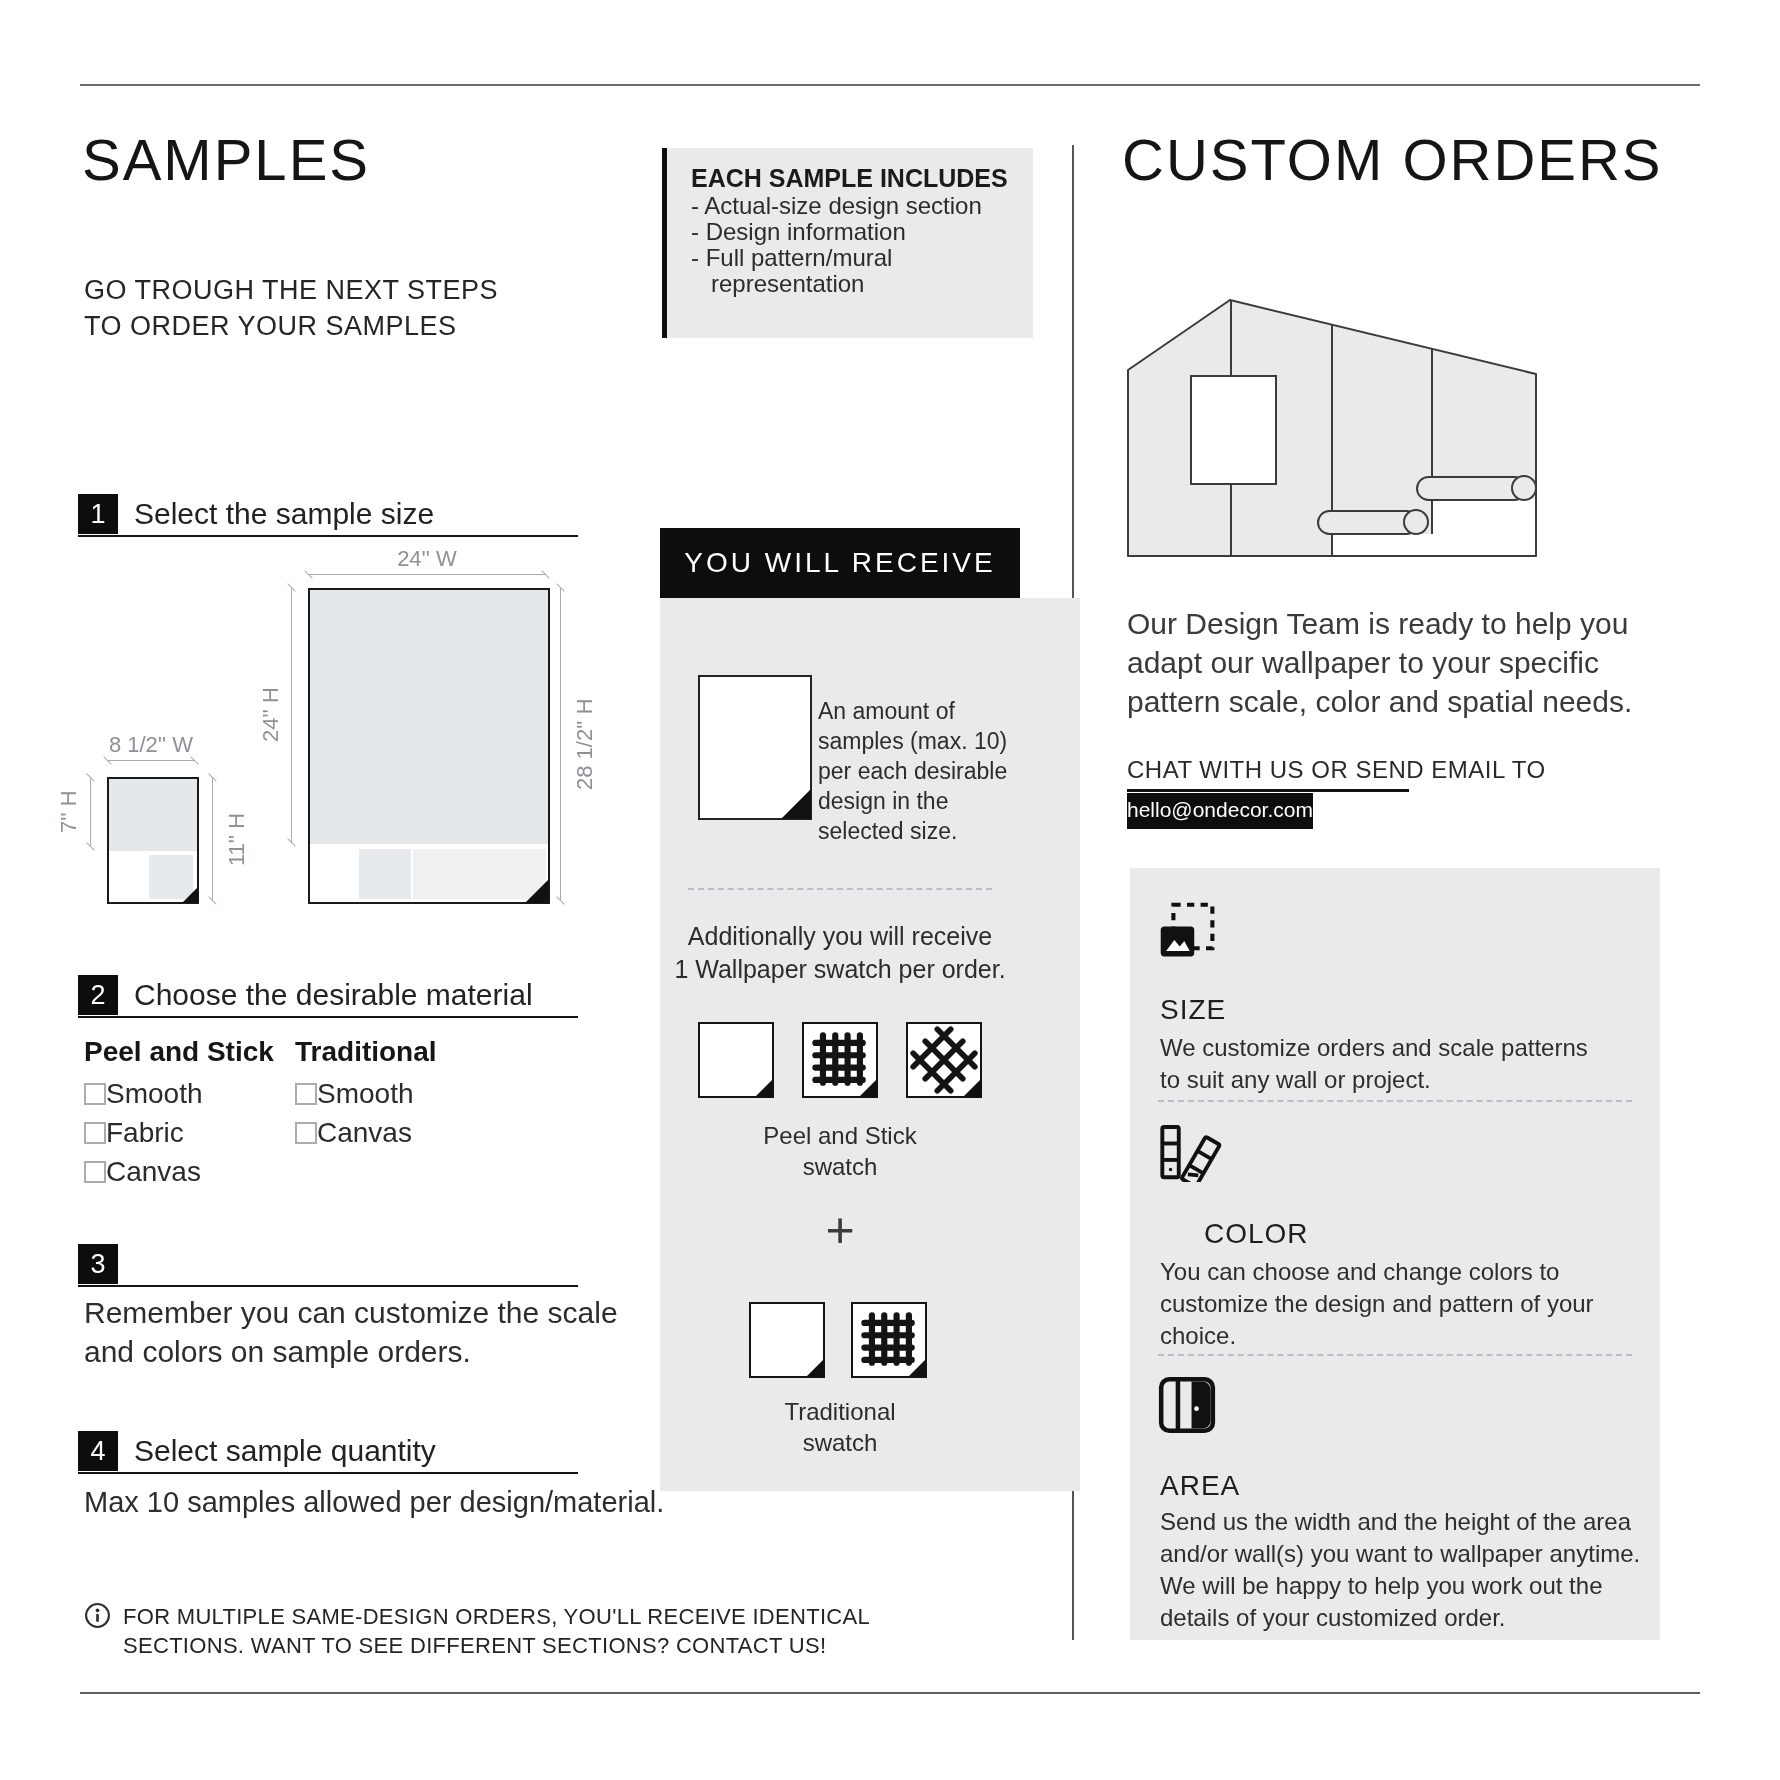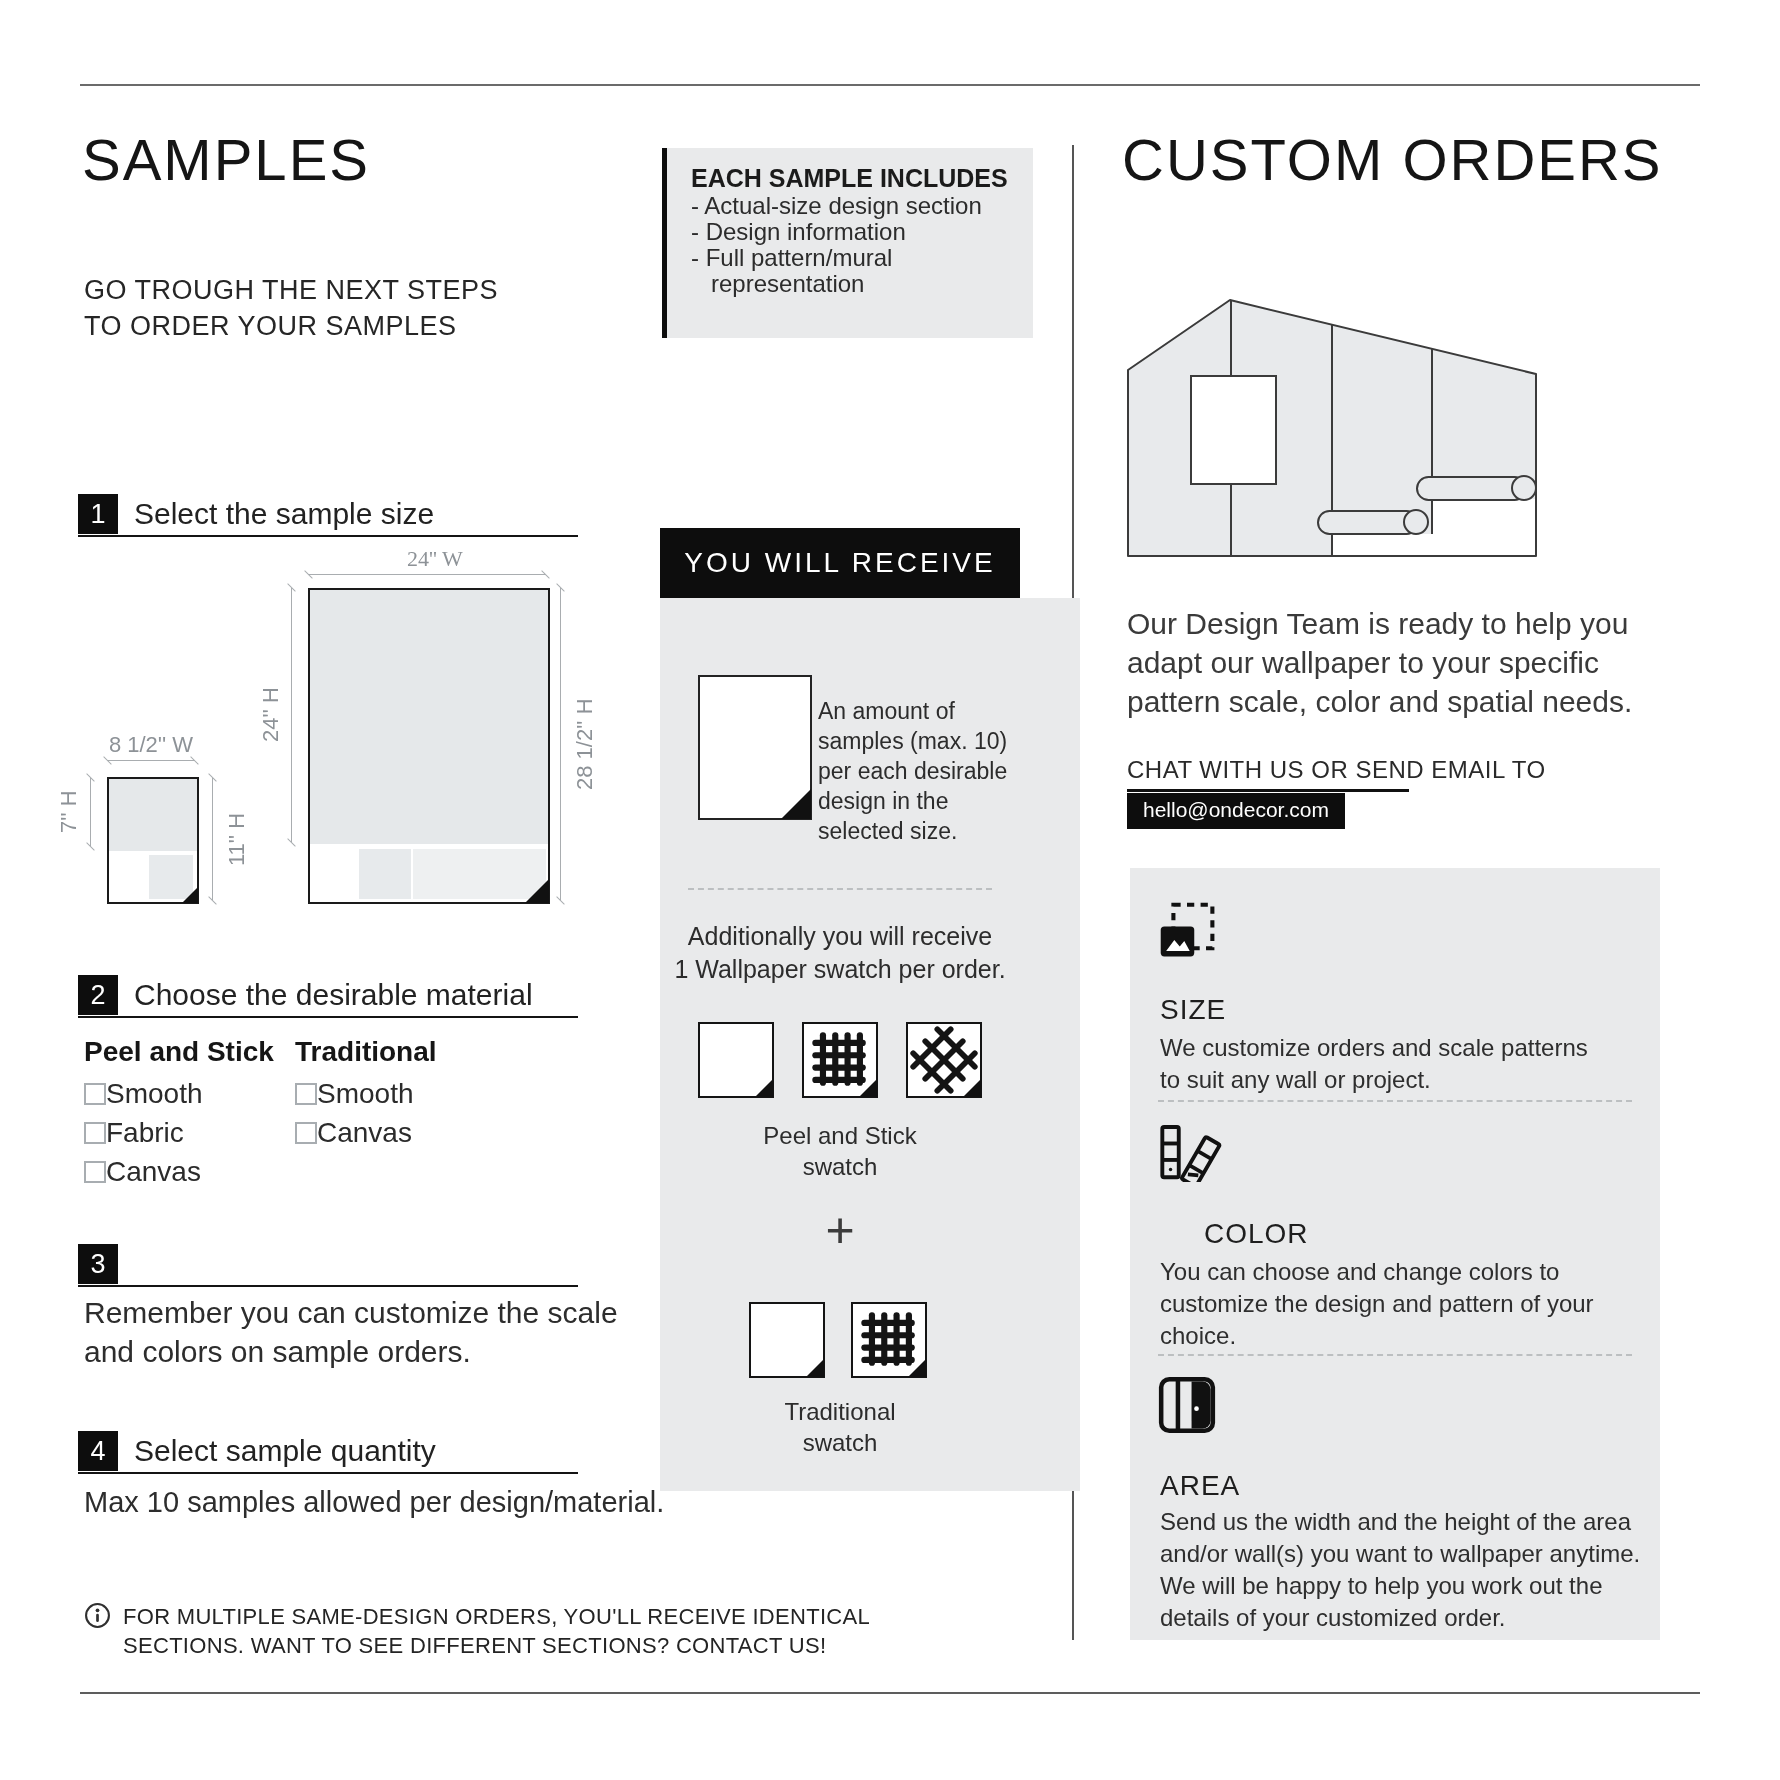--- a/index.html
+++ b/index.html
@@ -88,21 +88,21 @@
   #trad-label{position:absolute;left:0;top:798px;width:360px;text-align:center;
      font-size:24px;line-height:31px;color:#2c2c2c;}
 
   
   #custom-title{left:1122px;top:126px;font-size:58px;letter-spacing:2px;font-weight:500;color:#151515;}
   #house-svg{left:1100px;top:288px;}
   #custom-intro{left:1127px;top:604px;font-size:30px;line-height:39px;color:#3a3a3a;}
   #chat-label{left:1127px;top:756px;font-size:24px;letter-spacing:.5px;color:#2a2a2a;}
   #chat-rule{left:1127px;top:789px;width:282px;border-top:3px solid #111;}
   #email-badge{left:1127px;top:793px;background:#0d0d0d;color:#fff;font-size:21px;
-     padding:5px 16px 7px;display:inline-block;}
+     padding:5px 0 7px;display:inline-block;}
   #custom-panel{left:1130px;top:868px;width:530px;height:772px;background:#e9eaeb;}
   .feat-icon{position:absolute;left:28px;}
   .feat-name{position:absolute;left:30px;font-size:28px;letter-spacing:1px;color:#1e1e1e;}
   .feat-desc{position:absolute;left:30px;font-size:24px;line-height:32px;color:#2e2e2e;}
   #size-icon{top:34px;} #size-name{top:126px;} #size-desc{top:164px;}
   #cp-dash1{left:28px;top:232px;width:474px;}
   #color-icon{top:256px;} #color-name{top:350px;margin-left:44px;} #color-desc{top:388px;}
   #cp-dash2{left:28px;top:486px;width:474px;}
   #area-icon{top:508px;} #area-name{top:602px;} #area-desc{top:638px;}
 </style>
@@ -146,21 +146,21 @@
 <div class="dim-v" style="left:90px;top:778px;height:68px;"></div>
 <div class="dim-label v" style="left:56px;top:778px;height:68px;width:26px;">7'' H</div>
 <div class="dim-v" style="left:212px;top:778px;height:122px;"></div>
 <div class="dim-label v" style="left:224px;top:778px;height:122px;width:26px;">11'' H</div>
 <div class="abs sheet" id="sheet-small">
   <div class="fill-top"></div>
   <div class="strip-sq"></div>
   <div class="fold" style="width:16px;height:16px;"></div>
 </div>
 
-<div class="abs dim-label h ml" style="left:316px;top:546px;width:238px;font-family:Liberation Serif, serif;">24'' W</div>
+<div class="abs dim-label h ml" style="left:308px;top:546px;width:238px;">24'' W</div>
 <div class="dim-h" style="left:308px;top:574px;width:238px;"></div>
 <div class="dim-v" style="left:291px;top:588px;height:254px;"></div>
 <div class="dim-label v" style="left:258px;top:588px;height:254px;width:26px;">24'' H</div>
 <div class="dim-v" style="left:560px;top:588px;height:312px;"></div>
 <div class="dim-label v" style="left:572px;top:588px;height:312px;width:26px;">28 1/2'' H</div>
 <div class="abs sheet" id="sheet-large">
   <div class="fill-top"></div>
   <div class="strip-right"></div>
   <div class="strip-sq"></div>
   <div class="fold" style="width:24px;height:24px;"></div>

